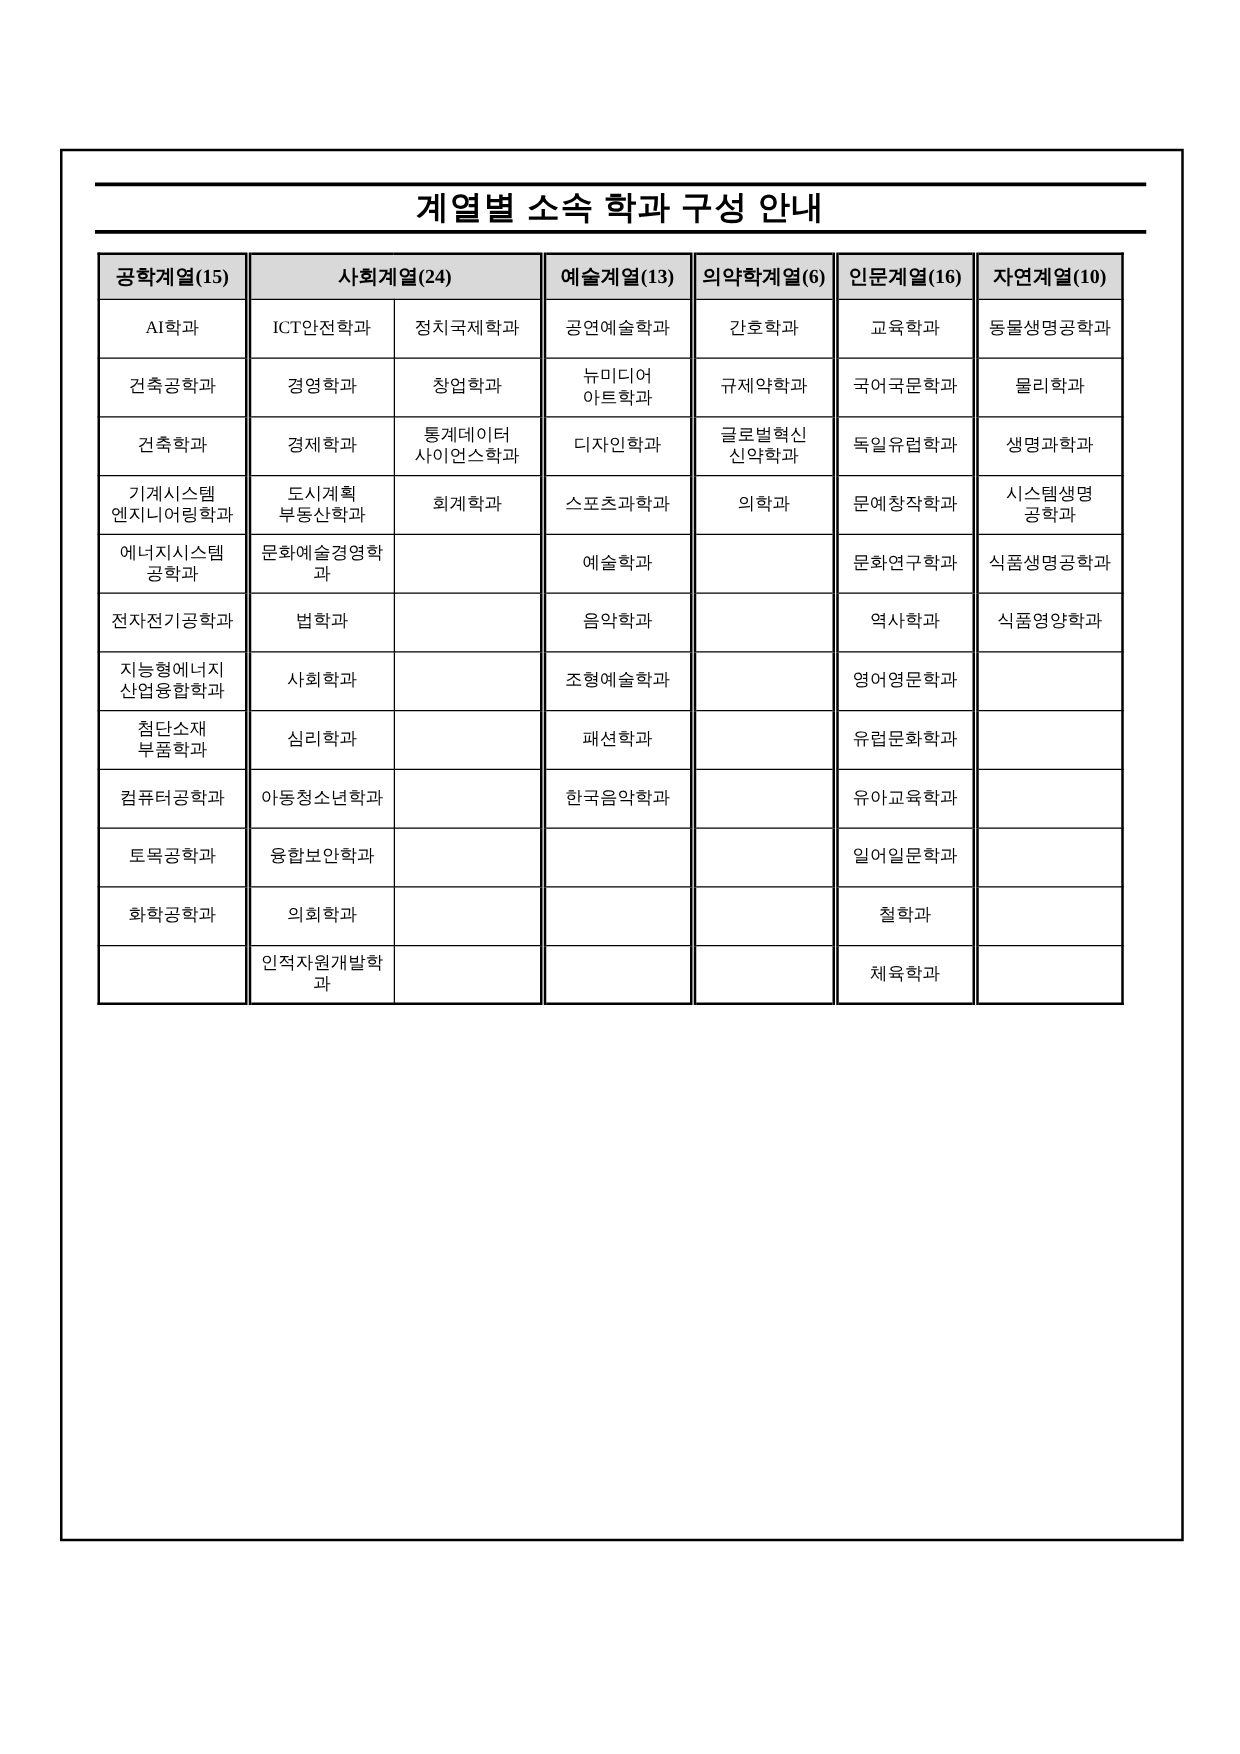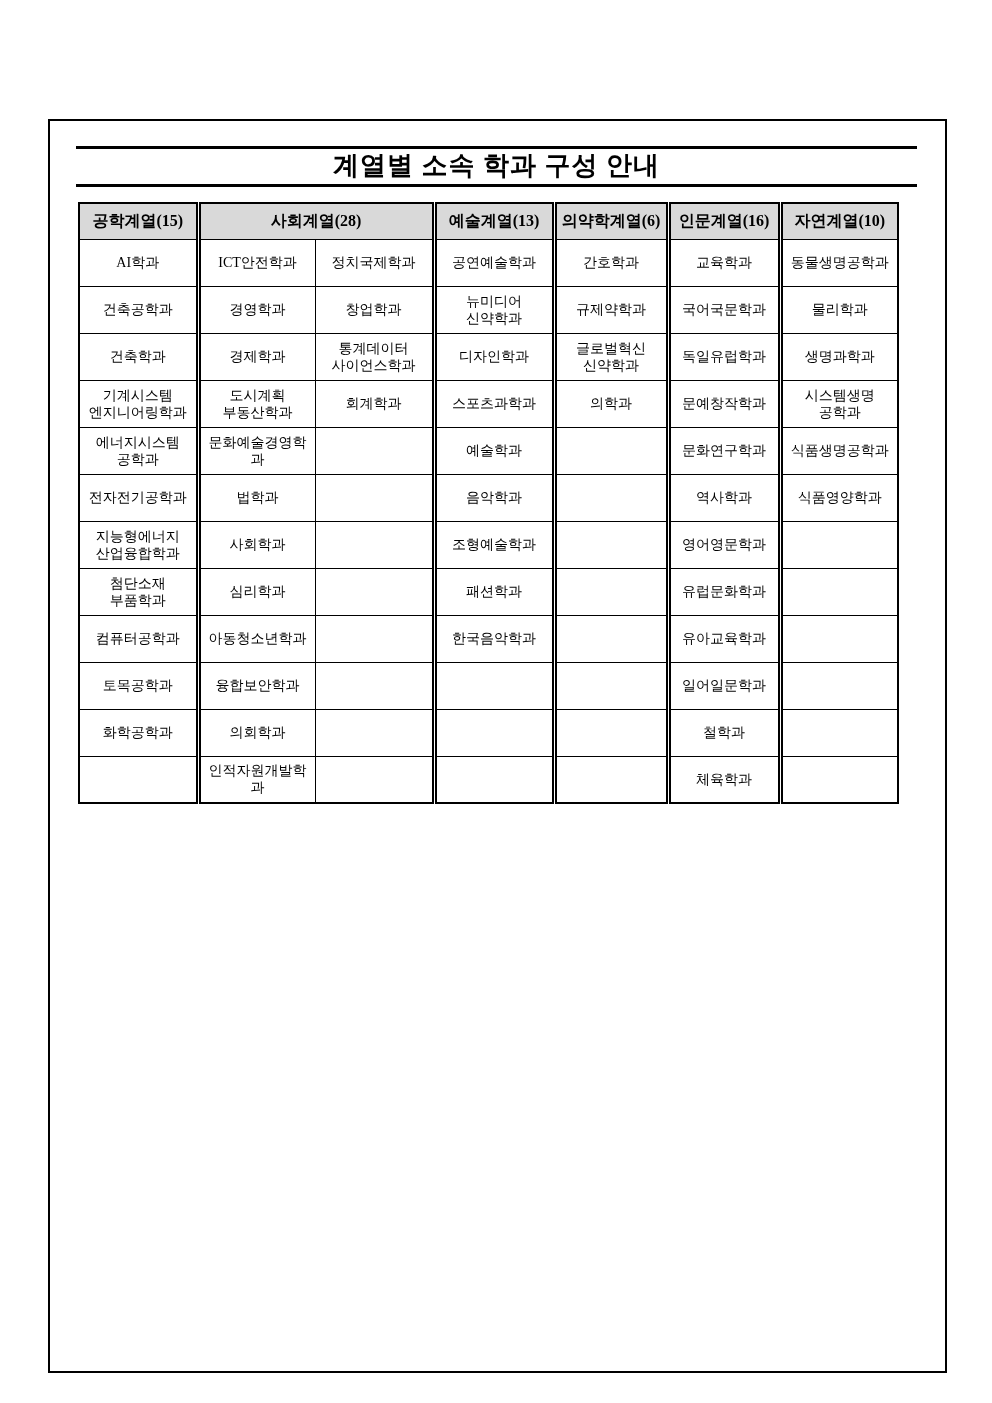--- a/index.html
+++ b/index.html
@@ -8,21 +8,21 @@
     width: 992px; height: 1403px;
     background: #ffffff;
     font-family: "Liberation Serif", "DejaVu Serif", serif;
     color: #000;
   }
   .canvas { position: relative; width: 992px; height: 1403px; overflow: hidden; }
 
   .page-border {
     position: absolute;
     left: 48px; top: 119px;
-    width: 899px; height: 1254px;
+    width: 899px; height: 1114px;
     border: 2px solid #000;
     background: #fff;
     font-family: Liberation Serif, serif;
   }
 
   .title-block {
     position: absolute;
     left: 26px; right: 28px; top: 25px;
     border-top: 3px solid #000;
     border-bottom: 3px solid #000;
@@ -92,21 +92,21 @@
             <col class="c2">
             <col class="c3">
             <col class="c4">
           <col class="c5">
             <col class="c6">
             <col class="c7">
         </colgroup>
         <thead>
           <tr>
             <th>공학계열(15)</th>
-            <th class="gs" colspan="2">사회계열(28)</th>
+            <th class="gs" colspan="2">사회계열(24)</th>
             <th class="gs">예술계열(13)</th>
             <th class="gs">의약학계열(6)</th>
             <th class="gs">인문계열(16)</th>
             <th class="gs">자연계열(10)</th>
           </tr>
         </thead>
         <tbody>
             <tr>
               <td>AI학과</td>
               <td class="gs">ICT안전학과</td>
@@ -114,21 +114,21 @@
               <td class="gs">공연예술학과</td>
               <td class="gs">간호학과</td>
               <td class="gs">교육학과</td>
               <td class="gs">동물생명공학과</td>
             </tr>
             <tr>
               <td>건축공학과</td>
               <td class="gs">경영학과</td>
               <td>창업학과</td>
               <td class="gs">뉴미디어
-신약학과</td>
+아트학과</td>
               <td class="gs">규제약학과</td>
               <td class="gs">국어국문학과</td>
               <td class="gs">물리학과</td>
             </tr>
             <tr>
               <td>건축학과</td>
               <td class="gs">경제학과</td>
               <td>통계데이터
 사이언스학과</td>
               <td class="gs">디자인학과</td>

